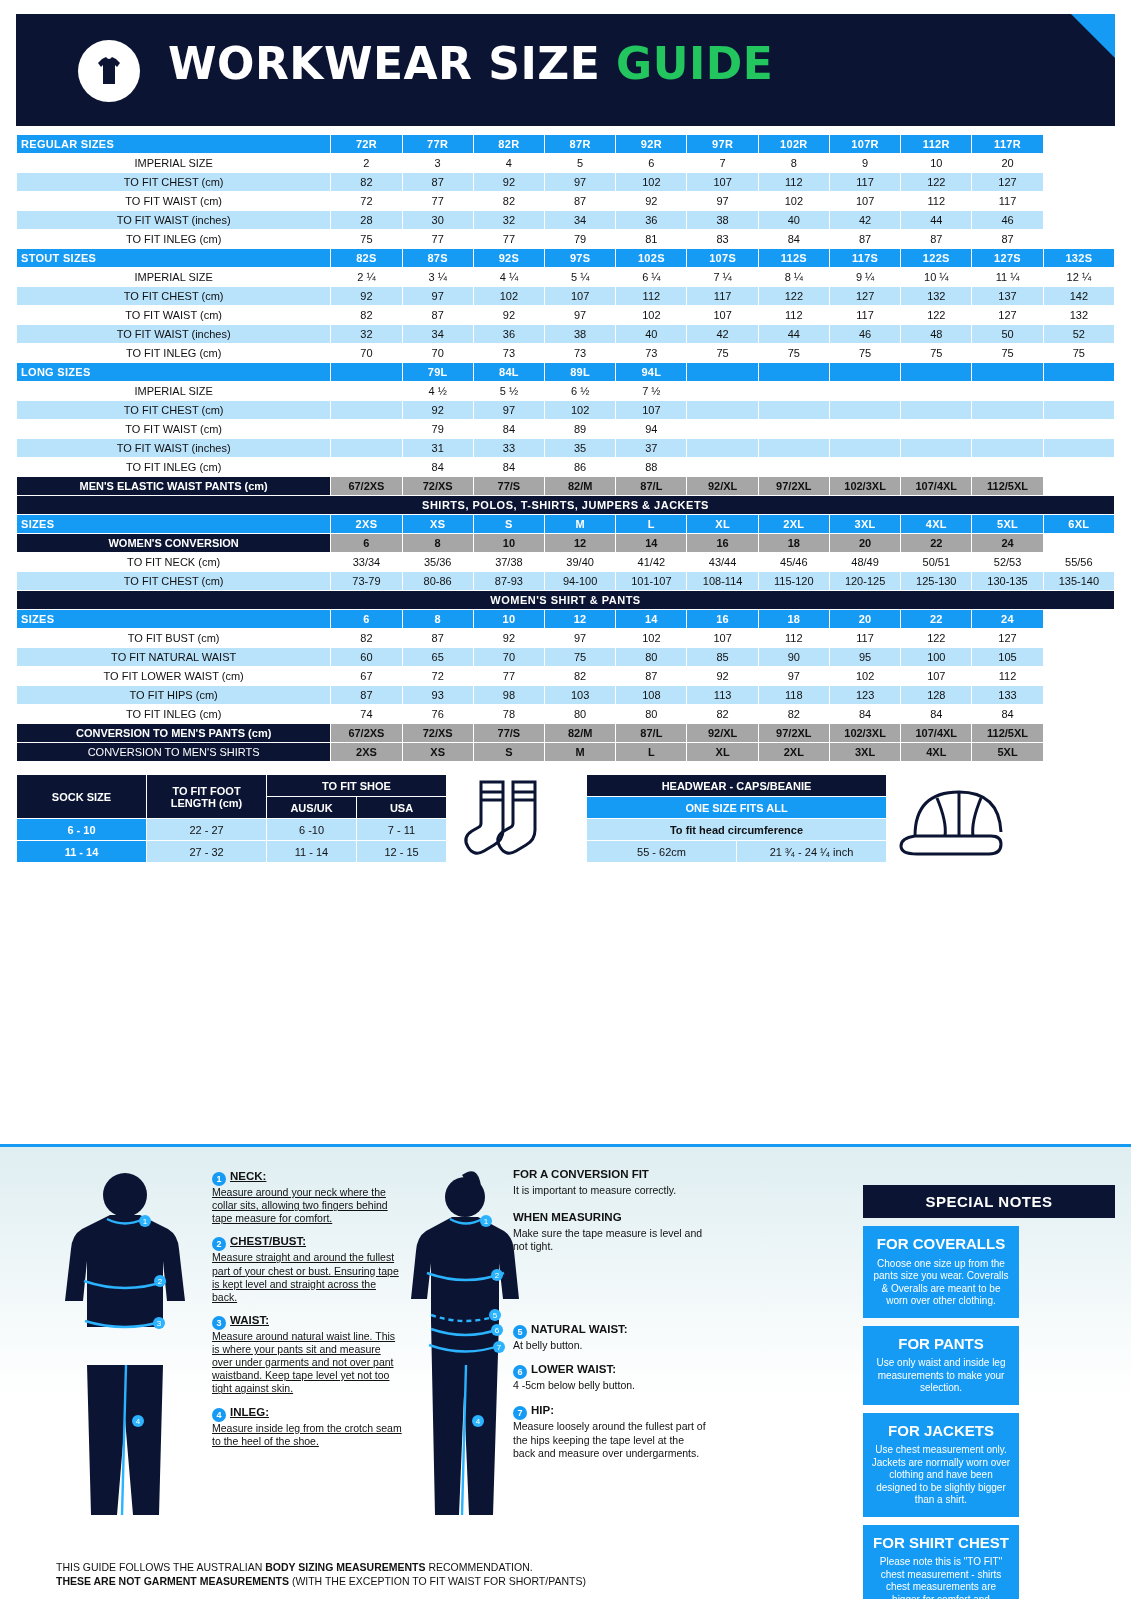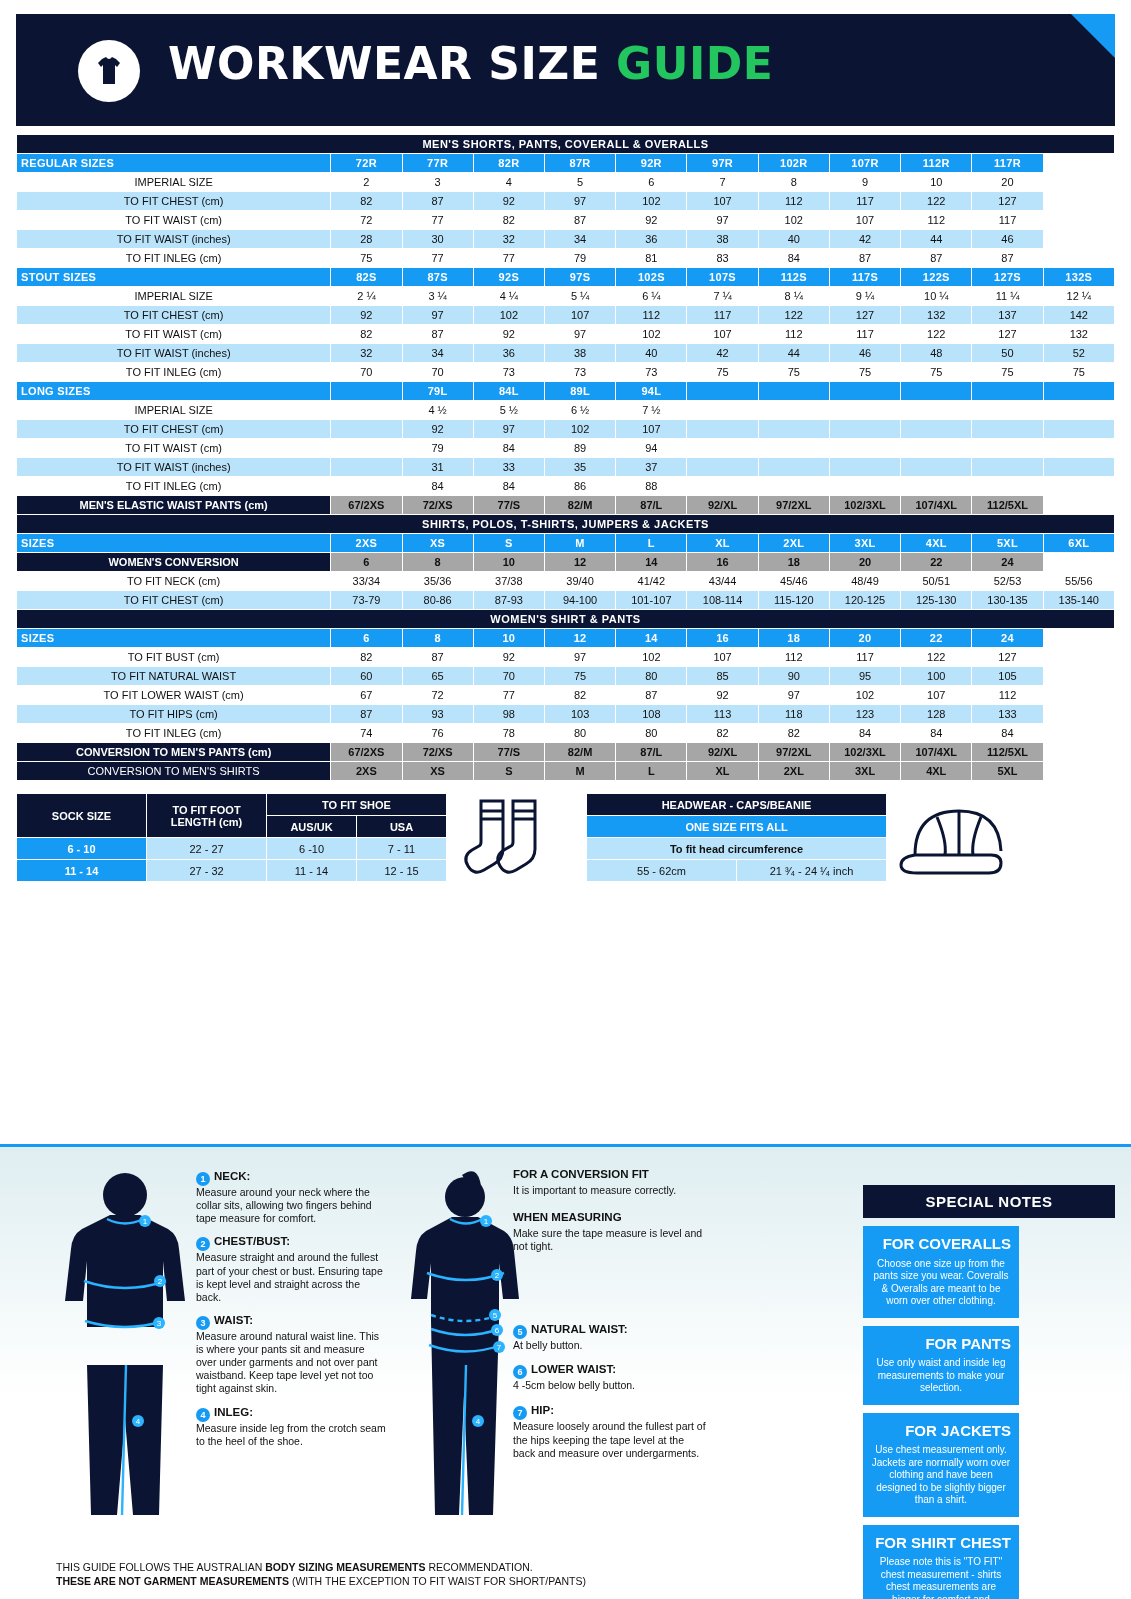--- a/index.html
+++ b/index.html
@@ -116,21 +116,21 @@
   }
   .special-head {
     background:#0b1533; color:#fff; text-align:center; font-weight:bold;
     font-size:15px; padding:8px 0; letter-spacing:0.5px;
   }
   .sp-grid { display:flex; flex-wrap:wrap; gap:8px; margin-top:8px; }
   .sp-card {
     width:156px; background:#169bf5; color:#fff; padding:10px 8px;
     text-align:center;
   }
-  .sp-card .t { font-size:15px; font-weight:bold; line-height:1.1; margin-bottom:5px;text-align:right; }
+  .sp-card .t { font-size:15px; font-weight:bold; line-height:1.1; margin-bottom:5px; }
   .sp-card .b { font-size:10px; line-height:1.25; }
   .footer-note {
     position:absolute; left:56px; bottom:14px; font-size:10.5px; line-height:1.35;
   }
   .footer-note b { font-weight:bold; }
 </style>
 </head>
 <body>
 
 <div class="header">
@@ -145,23 +145,20 @@
   </div>
 </div>
 
 <div class="sheet">
   <table class="grid">
     <colgroup>
       <col style="width:300px">
       <col span="11" style="width:68px">
     </colgroup>
     <tbody id="tbody-main">
-        <tr class="section-title">
-          <td colspan="12">MEN'S SHORTS, PANTS, COVERALL &amp; OVERALLS</td>
-        </tr>
         <tr class="row-blue">
           <td class="lbl">REGULAR SIZES</td>
           <td>72R</td>
           <td>77R</td>
           <td>82R</td>
           <td>87R</td>
           <td>92R</td>
           <td>97R</td>
           <td>102R</td>
           <td>107R</td>
@@ -708,21 +705,21 @@
       </g>
       <g fill="#fff" font-size="8" font-family="Liberation Sans" text-anchor="middle">
         <text x="85" y="55">1</text>
             <text x="100" y="115">2</text>
         <text x="99" y="157">3</text>
             <text x="78" y="255">4</text>
       </g>
     </svg>
   </div>
 
-  <div class="note-col" style="left:196px; top:22px; width:192px;">
+  <div class="note-col" style="left:212px; top:22px; width:192px;text-decoration:underline;">
     <div class="note-block">
       <div class="note-head"><span class="badge">1</span><span>NECK:</span></div>
       <div>Measure around your neck where the collar sits, allowing two fingers behind tape measure for comfort.</div>
     </div>
     <div class="note-block">
       <div class="note-head"><span class="badge">2</span><span>CHEST/BUST:</span></div>
       <div>Measure straight and around the fullest part of your chest or bust. Ensuring tape is kept level and straight across the back.</div>
     </div>
     <div class="note-block">
       <div class="note-head"><span class="badge">3</span><span>WAIST:</span></div>

